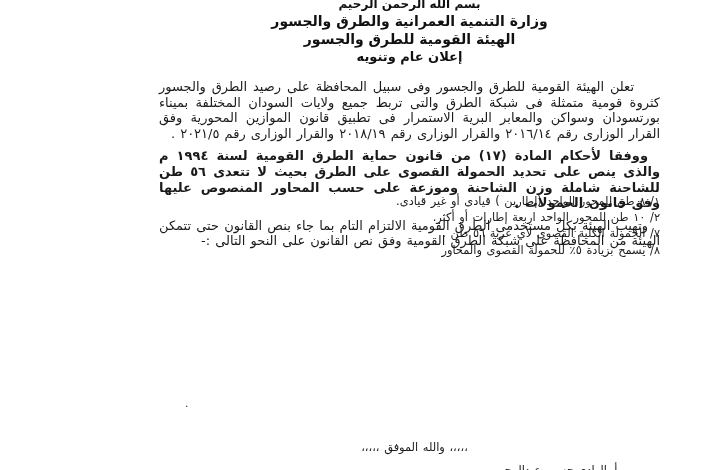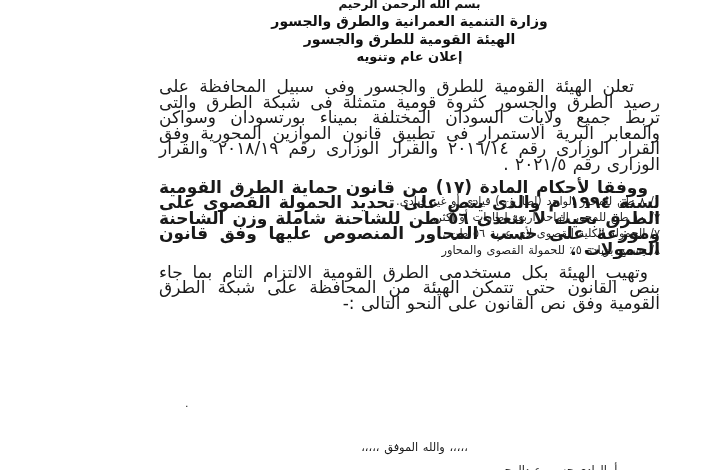--- a/index.html
+++ b/index.html
@@ -49,21 +49,21 @@
   .header .h-subject { font-size: 13px; }
 
   
   .body-block {
     position: absolute;
     top: 79px;
     right: 60px;
     left: 60px;
   }
   .para {
-    font-size: 17px;
+    font-size: 13px;
     line-height: 15.6px;
     text-align: justify;
     text-align-last: right;
     color: #1a1a1a;
     margin: 0 0 1px 0;
     word-spacing: 1px;
   }
   .para.p1 { text-indent: 26px; }
   .para.p2 { text-indent: 12px; margin-top: 7px; font-weight: bold; }
   .para.p3 { text-indent: 12px; margin-top: 7px; }

